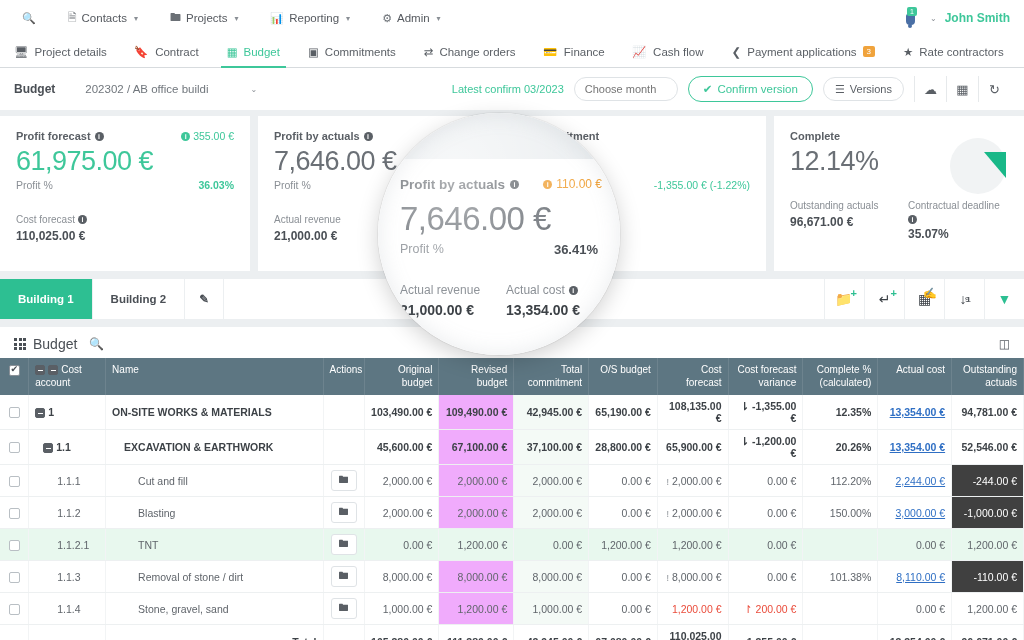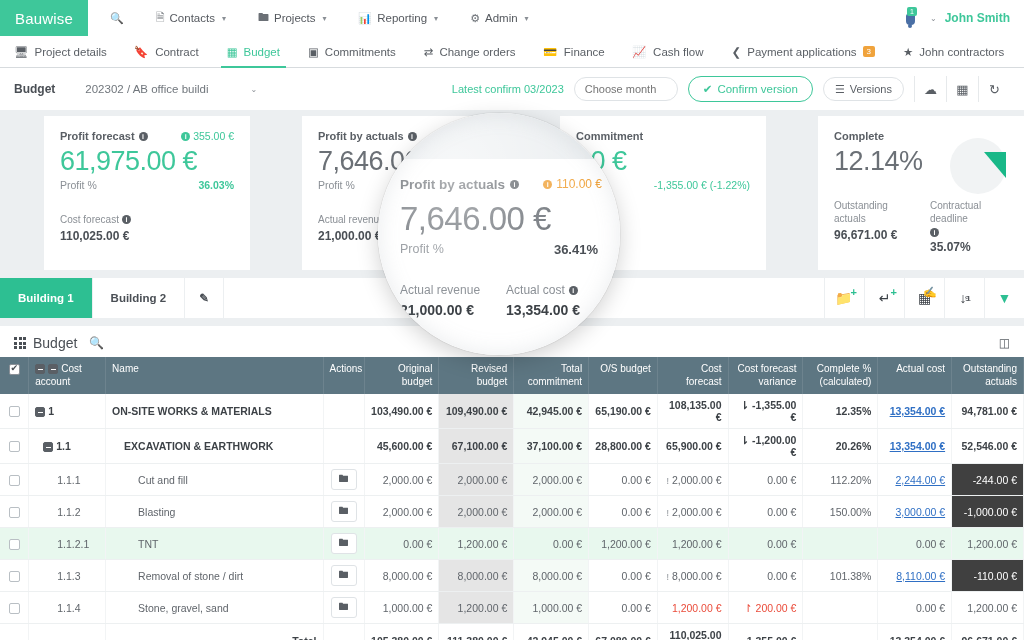--- a/index.html
+++ b/index.html
@@ -77,21 +77,21 @@
   .icon-btn {
     width: 32px; height: 26px; border: none; background: transparent; cursor: pointer;
     display: flex; align-items: center; justify-content: center; color: #5a5f65; font-size: 13px;
     border-left: 1px solid #e6e9eb;
   }
   .icon-grp { display: flex; align-items: center; border: 0; }
 
   
   .cards { display: flex; gap: 8px; padding: 6px 0 0 0; position: relative; z-index: 1; }
   .card {
-    background: #fff; flex: 1; padding: 14px 16px 16px 16px; min-height: 140px; position: relative; margin-left: 44px;
+    background: #fff; flex: 1; padding: 14px 16px 28px 16px; min-height: 140px; position: relative;
   }
   .card-top { display: flex; justify-content: space-between; align-items: flex-start; }
   .card-title { font-size: 11px; font-weight: bold; color: #5a5f65; display: flex; align-items: center; gap: 4px; }
   .info-dot {
     display: inline-block; width: 9px; height: 9px; border-radius: 50%;
     background: #5a5f65; color: #fff; font-size: 7px; line-height: 9px; text-align: center;
     font-style: normal; font-weight: bold;
   }
   .info-dot.orange { background: #f0a33c; }
   .info-dot.green { background: #3ec79a; }
@@ -166,21 +166,21 @@
   }
   .expander:after { content: ""; position: absolute; left: 1.5px; top: 3.5px; width: 5px; height: 1.5px; background: #fff; }
   .folder-btn {
     display: inline-block; border: 1px solid #dfe3e6; border-radius: 3px; padding: 1px 7px;
     color: #5a5f65; font-size: 10px; cursor: pointer; background: #fff;
   }
   .neg-cell { background: #404040; color: #fff !important; }
   .green-txt { color: #2dbf92; }
   .red-txt { color: #ea4c3b; }
   .link-val { color: #2f6fc4; text-decoration: underline; cursor: pointer; }
-  .col-yellow { background: #e5e5e5; }
+  .col-yellow { background: #f0abfc; }
   .col-green { background: #f4faf6; }
   .warn { color: #8a8f95; font-size: 9px; }
 
   
   .lens {
     position: absolute; left: 378px; top: 113px; width: 242px; height: 242px;
     border-radius: 50%; background: #fff; overflow: hidden; z-index: 50;
     box-shadow: 0 0 0 1px rgba(0,0,0,.05), 0 6px 22px rgba(0,0,0,.18);
   }
   .lens-inner {
@@ -202,21 +202,20 @@
   .lens-gloss {
     position: absolute; inset: 0; border-radius: 50%; pointer-events: none;
     background: radial-gradient(circle at 32% 22%, rgba(255,255,255,.55), rgba(255,255,255,0) 55%);
     box-shadow: inset 0 0 22px rgba(140,150,160,.18);
   }
 </style>
 </head>
 <body>
 
 <div class="topbar">
-  <div class="brand">Bauwise</div>
   <div class="nav">
     <div class="nav-item">
       <span class="ico">🔍</span>
     </div>
     <div class="nav-item">
       <span class="ico">🗎</span>
       <span>Contacts</span>
       <span class="caret">▾</span>
     </div>
     <div class="nav-item">
@@ -274,21 +273,21 @@
     <span class="ico">📈</span>
     <span>Cash flow</span>
   </div>
   <div class="subnav-item">
     <span class="ico">❮</span>
     <span>Payment applications</span>
     <span class="pa-badge">3</span>
   </div>
   <div class="subnav-item">
     <span class="ico">★</span>
-    <span>John contractors</span>
+    <span>Rate contractors</span>
   </div>
 </div>
 
 <div class="budgetbar">
   <span class="bb-label">Budget</span>
   <span class="bb-select">
     <span>202302 / AB office buildi</span>
     <span class="caret">⌄</span>
   </span>
   <div class="bb-right">

